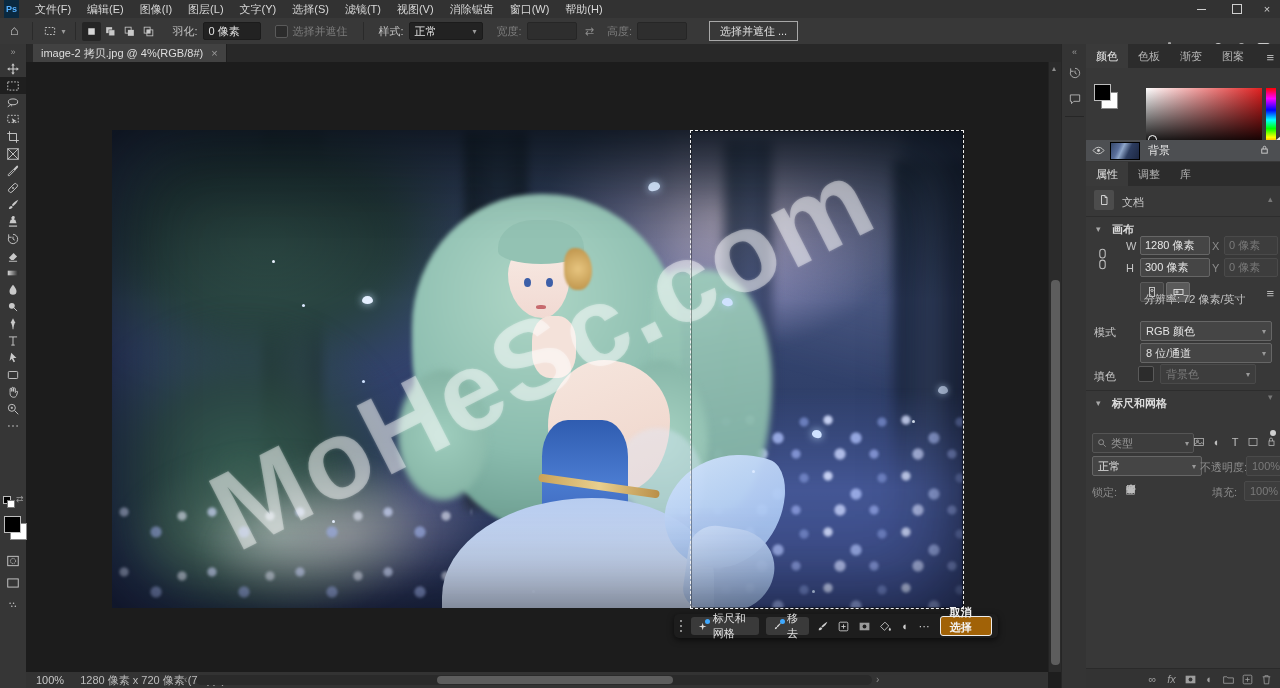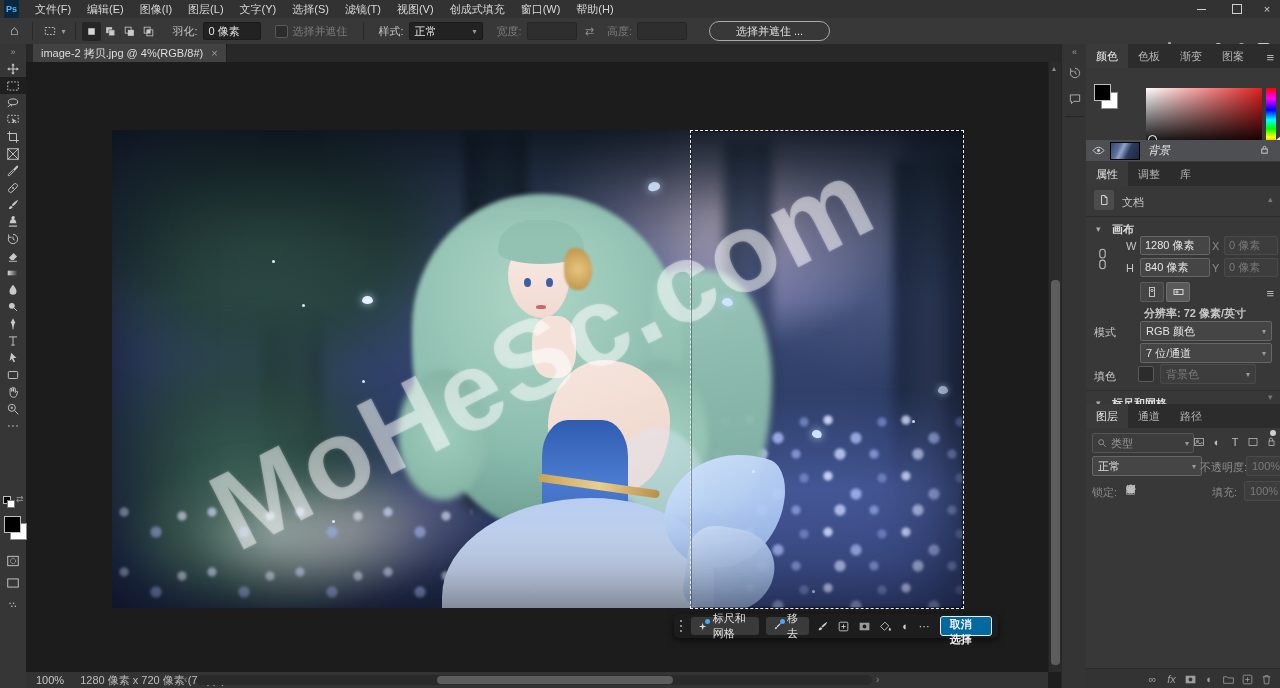--- a/index.html
+++ b/index.html
@@ -21,21 +21,21 @@
   .obar-sep{width:1px;height:18px;background:#2a2a2a;margin:0 6px;}
   .mode-btn{width:19px;height:19px;display:flex;align-items:center;justify-content:center;border-radius:2px;}
   .mode-btn.sel{background:#252525;}
   .ofield{height:16px;background:#222222;border:1px solid #1b1b1b;border-radius:2px;color:#e2e2e2;
           display:flex;align-items:center;padding:0 5px;}
   .olabel{color:#c4c4c4;margin:0 5px;}
   .olabel.dis{color:#7c7c7c;}
   .odd{height:16px;background:#222222;border:1px solid #1b1b1b;border-radius:2px;display:flex;align-items:center;
        justify-content:space-between;padding:0 5px;color:#e2e2e2;}
   .chk{width:11px;height:11px;border:1px solid #5a5a5a;border-radius:2px;background:#2c2c2c;}
-  #sel-mask-btn{height:18px;border:1px solid #a8a8a8;border-radius:10px;padding:0 26px;display:flex;
+  #sel-mask-btn{height:18px;border:1px solid #a8a8a8;border-radius:0;padding:0 10px;display:flex;
                 align-items:center;color:#e0e0e0;background:transparent;}
   .cdn{color:#9a9a9a;font-size:8px;margin-left:4px;}
   
   #tabstrip{left:26px;top:44px;width:1035px;height:18px;background:#282828;}
   #doctab{position:absolute;left:7px;top:0;height:18px;background:#424242;display:flex;align-items:center;
           padding:0 8px;color:#dedede;border-right:1px solid #1f1f1f;}
   #tab-close{margin-left:8px;color:#9d9d9d;font-size:11px;}
   
   #toolbar{left:0;top:44px;width:26px;height:644px;background:#363636;border-right:1px solid #262626;}
   #tb-collapse{display:block;text-align:center;color:#9a9a9a;font-size:9px;height:16px;line-height:16px;}
@@ -56,22 +56,22 @@
   #selection{position:absolute;left:664px;top:68px;width:272px;height:477px;border:1px dashed #efefef;
              box-shadow:inset 0 0 0 1px rgba(0,0,0,.35);z-index:40;}
   
   #taskbar{position:absolute;left:648px;top:552px;width:312px;height:24px;background:#1d1d1d;border-radius:5px;
            box-shadow:0 2px 6px rgba(0,0,0,.6);display:flex;align-items:center;z-index:50;padding:0 6px;}
   .tb-btn{height:18px;background:#3a3a3a;border-radius:3px;display:flex;align-items:center;padding:0 7px;
           margin-right:7px;color:#e3e3e3;position:relative;}
   .tb-ico{width:14px;height:14px;display:flex;align-items:center;justify-content:center;margin-right:8px;color:#cfcfcf;}
   .tb-ico svg{width:13px;height:13px;stroke:#cfcfcf;fill:none;stroke-width:1.6;}
   .bluedot{position:absolute;width:5px;height:5px;border-radius:50%;background:#3fa9ff;top:2px;left:14px;}
-  #deselect-btn{height:18px;border:1px solid #ececec;border-radius:3px;background:#0369a1;color:#f2f2f2;
-                font-weight:bold;display:flex;align-items:flex-start;padding:0 9px;margin-left:2px;}
+  #deselect-btn{height:18px;border:1px solid #ececec;border-radius:3px;background:#a16207;color:#f2f2f2;
+                font-weight:bold;display:flex;align-items:flex-end;padding:0 9px;margin-left:2px;}
   .handle-dots{width:6px;height:14px;margin-right:7px;background:
      radial-gradient(circle 1px at 1px 2px,#8b8b8b 99%,transparent),radial-gradient(circle 1px at 5px 2px,#8b8b8b 99%,transparent),
      radial-gradient(circle 1px at 1px 7px,#8b8b8b 99%,transparent),radial-gradient(circle 1px at 5px 7px,#8b8b8b 99%,transparent),
      radial-gradient(circle 1px at 1px 12px,#8b8b8b 99%,transparent),radial-gradient(circle 1px at 5px 12px,#8b8b8b 99%,transparent);}
   
   #vscroll{left:1048px;top:62px;width:13px;height:610px;background:#2b2b2b;border-left:1px solid #222;}
   #vthumb{position:absolute;left:2px;top:218px;width:9px;height:385px;background:#5d5d5d;border-radius:4px;}
   #statusbar{left:26px;top:672px;width:1022px;height:16px;background:#333333;display:flex;align-items:center;color:#c9c9c9;}
   #hscroll{position:absolute;left:170px;top:3px;width:676px;height:10px;background:#2a2a2a;border-radius:5px;}
   #hthumb{position:absolute;left:241px;top:1px;width:236px;height:8px;background:#5d5d5d;border-radius:4px;}
@@ -117,21 +117,21 @@
   <div id="menubar" class="abs">
     <div id="pslogo">Ps</div>
     <span class="menu-item">文件(F)</span>
     <span class="menu-item">编辑(E)</span>
     <span class="menu-item">图像(I)</span>
     <span class="menu-item">图层(L)</span>
     <span class="menu-item">文字(Y)</span>
     <span class="menu-item">选择(S)</span>
     <span class="menu-item">滤镜(T)</span>
     <span class="menu-item">视图(V)</span>
-    <span class="menu-item">创成式填充</span>
+    <span class="menu-item">消除锯齿</span>
     <span class="menu-item">窗口(W)</span>
     <span class="menu-item">帮助(H)</span>
     <div class="wctl" style="left:1186px;">
         <span class="minbar"></span>
       </div>
     <div class="wctl" style="left:1222px;">
         <span class="maxbox"></span>
       </div>
     <div class="wctl" style="left:1252px;">
         <span>×</span>
@@ -573,72 +573,60 @@
     <span class="plabel" style="left:40px;top:196px;">W</span>
     <div class="pfield" style="left:54px;top:192px;width:60px;">
         <span>1280 像素</span>
       </div>
     <span class="plabel dim" style="left:126px;top:196px;">X</span>
     <div class="pfield dis" style="left:138px;top:192px;width:44px;">
         <span>0 像素</span>
       </div>
     <span class="plabel" style="left:40px;top:218px;">H</span>
     <div class="pfield" style="left:54px;top:214px;width:60px;">
-        <span>840 像素</span>
+        <span>300 像素</span>
       </div>
     <span class="plabel dim" style="left:126px;top:218px;">Y</span>
     <div class="pfield dis" style="left:138px;top:214px;width:44px;">
         <span>0 像素</span>
       </div>
     <div class="abs" style="left:54px;top:238px;width:22px;height:18px;background:#454545;border:1px solid #5a5a5a;border-radius:2px;display:flex;align-items:center;justify-content:center;">
         <svg width="10" height="12" viewBox="0 0 20 24" style="stroke:#cfcfcf;fill:none;stroke-width:1.8;">
           <rect x="5" y="3" width="10" height="18"></rect>
           <circle cx="10" cy="9" r="2.2"></circle>
         </svg>
       </div>
     <div class="abs" style="left:80px;top:238px;width:22px;height:18px;background:#5a5a5a;border:1px solid #6e6e6e;border-radius:2px;display:flex;align-items:center;justify-content:center;">
         <svg width="13" height="10" viewBox="0 0 24 20" style="stroke:#e6e6e6;fill:none;stroke-width:1.8;">
           <rect x="3" y="5" width="18" height="10"></rect>
           <circle cx="9" cy="10" r="2.2"></circle>
         </svg>
       </div>
-    <span class="plabel" style="left:58px;top:262px;font-weight:bold;">分辨率: 72 像素/英寸</span>
+    <span class="plabel" style="left:58px;top:248px;">分辨率: 72 像素/英寸</span>
     <span class="plabel" style="left:8px;top:281px;">模式</span>
     <div class="pdd" style="left:54px;top:277px;width:120px;">
       <span>RGB 颜色</span>
         <span class="cdn">▾</span>
     </div>
     <div class="pdd" style="left:54px;top:299px;width:120px;">
-      <span>7 位/通道</span>
+      <span>8 位/通道</span>
         <span class="cdn">▾</span>
     </div>
     <span class="plabel" style="left:8px;top:325px;">填色</span>
     <span class="abs chk" style="left:52px;top:322px;width:14px;height:14px;"></span>
     <div class="pdd dis" style="left:74px;top:320px;width:84px;">
       <span>背景色</span>
         <span class="cdn">▾</span>
     </div>
     <div class="pdivider" style="top:346px;"></div>
     <span class="chev" style="left:10px;top:354px;">▾</span>
     <span class="sect" style="left:26px;top:352px;">标尺和网格</span>
     <span class="chev" style="left:182px;top:150px;color:#777;">▴</span>
     <span class="chev" style="left:182px;top:348px;color:#777;">▾</span>
 
-    <div class="ptabs" style="top:360px;">
-      <div class="ptab sel">
-          <span>图层</span>
-        </div>
-      <div class="ptab">
-          <span>通道</span>
-        </div>
-      <div class="ptab">
-          <span>路径</span>
-        </div>
-
-    </div>
     <div class="abs" style="left:6px;top:389px;width:92px;height:18px;background:#3d3d3d;border:1px solid #555;border-radius:2px;display:flex;align-items:center;padding:0 4px;color:#9a9a9a;">
       <svg width="10" height="10" viewBox="0 0 24 24" style="stroke:#9a9a9a;fill:none;stroke-width:2;margin-right:4px;">
           <circle cx="10" cy="10" r="6"></circle>
           <path d="M15 15l6 6"></path>
         </svg>
       <span>类型</span>
       <span class="cdn" style="margin-left:auto;">▾</span>
     </div>
     <div class="abs" style="left:104px;top:390px;display:flex;">
       <span class="f-ico">
@@ -703,21 +691,21 @@
       <span>100%</span>
     </div>
     <div id="layer-row">
       <span style="width:24px;display:flex;justify-content:center;">
         <svg width="13" height="13" viewBox="0 0 24 24" style="stroke:#d6d6d6;fill:none;stroke-width:1.6;">
             <path d="M2 12s4-6 10-6 10 6 10 6-4 6-10 6S2 12 2 12Z"></path>
             <circle cx="12" cy="12" r="2.6" fill="#d6d6d6" stroke="none"></circle>
           </svg>
       </span>
       <span id="layer-thumb"></span>
-      <span style="color:#e6e6e6;font-style:italic;">背景</span>
+      <span style="color:#e6e6e6;">背景</span>
       <span style="margin-left:auto;margin-right:10px;">
         <svg width="11" height="11" viewBox="0 0 24 24" style="stroke:#cfcfcf;fill:none;stroke-width:2;">
             <rect x="6" y="11" width="12" height="9"></rect>
             <path d="M9 11V8a3 3 0 016 0v3"></path>
           </svg>
       </span>
     </div>
     <div id="layers-bottom">
       <span class="bb-ico">∞</span>
       <span class="bb-ico" style="font-style:italic;">fx</span>

